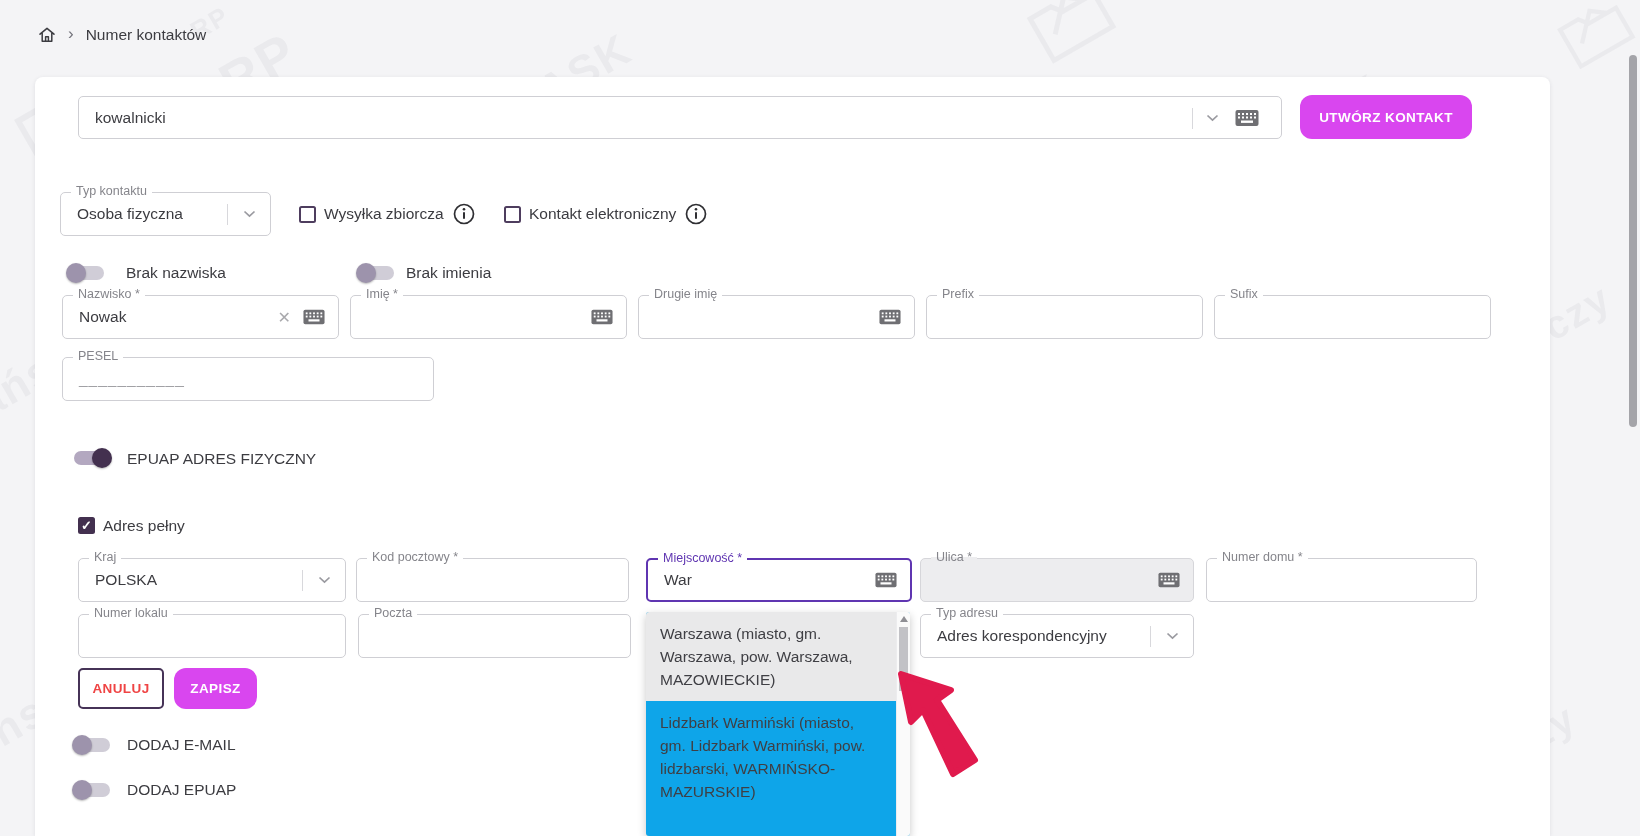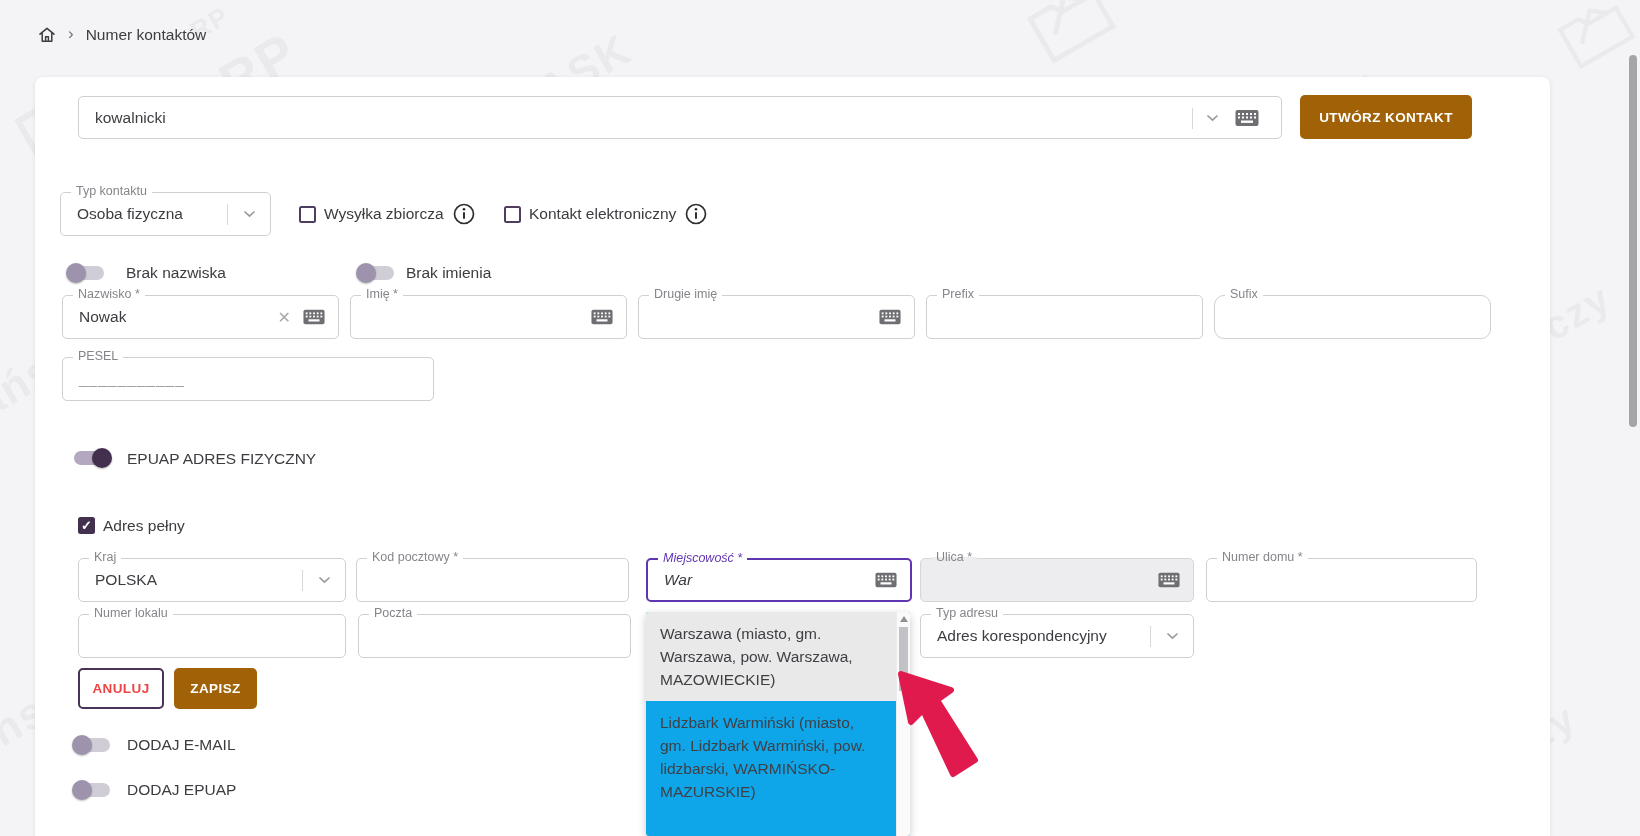--- a/index.html
+++ b/index.html
@@ -38,21 +38,21 @@
   .toggle.on .knob{right:0;background:#43304f;}
   .tog-lbl{position:absolute;font-size:15.5px;color:#3c3c41;white-space:nowrap;}
   
   .check{position:absolute;width:17px;height:17px;box-sizing:border-box;border-radius:2.5px;cursor:pointer;}
   .check.unchecked{border:2px solid #4e3d5e;background:#fff;}
   .check.checked{background:#43304f;color:#fff;font-size:13px;font-weight:700;display:flex;align-items:center;justify-content:center;}
   .cb-lbl{position:absolute;font-size:15.5px;color:#3c3c41;white-space:nowrap;text-align:center;}
   
   .btn{position:absolute;display:flex;align-items:center;justify-content:center;border-radius:5px;
        font-weight:700;letter-spacing:.4px;cursor:pointer;box-sizing:border-box;}
-  .btn-primary{background:#a16207;color:#fff;font-size:13.5px;}
+  .btn-primary{background:#d946ef;color:#fff;font-size:13.5px;border-radius:12px;}
   .btn-outline{background:#fff;border:2px solid #463357;color:#ef4444;font-size:13.5px;}
   
   .dd{position:absolute;left:646px;top:612px;width:264px;height:224px;background:#0ea5e9;
       box-shadow:0 3px 9px rgba(0,0,0,.22);border-radius:3px;overflow:hidden;}
   .dd-item{padding:10px 28px 10px 14px;font-size:15.5px;line-height:23px;color:#3f3f44;cursor:pointer;}
   .dd-item.hl{background:#e9e9ea;}
   .dd-scroll{position:absolute;right:0;top:0;width:13px;height:100%;background:#fafafa;border-left:1px solid #ececee;}
   .dd-up{position:absolute;right:2px;top:4px;width:0;height:0;border-left:4.5px solid transparent;
          border-right:4.5px solid transparent;border-bottom:6px solid #8f8f94;}
   .dd-thumb{position:absolute;right:2px;top:15px;width:9px;height:64px;background:#c2c2c6;cursor:pointer;}
@@ -228,21 +228,21 @@
           <rect x="11" y="7" width="2" height="2"></rect>
           <rect x="15" y="7" width="2" height="2"></rect>
           <rect x="19" y="7" width="2" height="2"></rect>
       <rect x="6" y="11" width="12" height="2.4"></rect>
         </g>
       </svg>
   </div>
   <div class="field" style="left:926px;top:295px;width:277px;">
     <span class="lbl">Prefix</span>
   </div>
-  <div class="field" style="left:1214px;top:295px;width:277px;border-radius:10px;">
+  <div class="field" style="left:1214px;top:295px;width:277px;">
     <span class="lbl">Sufix</span>
   </div>
 
   <div class="field" style="left:62px;top:357px;width:372px;">
     <span class="lbl">PESEL</span>
     <span class="val ph">___________</span>
   </div>
 
   <div class="toggle on" style="left:72px;top:448px;">
       <span class="track"></span>
@@ -257,21 +257,21 @@
     <span class="lbl">Kraj</span>
     <span class="val">POLSKA</span>
     <span class="sel-div"></span>
     <svg class="sel-chev" width="13" height="8" viewBox="0 0 13 8">
       <polyline points="1.5,1.5 6.5,6.2 11.5,1.5" fill="none" stroke="#9a9aa0" stroke-width="1.7"></polyline>
       </svg>
   </div>
   <div class="field" style="left:356px;top:558px;width:273px;">
     <span class="lbl">Kod pocztowy *</span>
   </div>
-  <div class="field focused" style="left:646px;top:558px;width:266px;font-style:italic;">
+  <div class="field focused" style="left:646px;top:558px;width:266px;">
     <span class="lbl">Miejscowość *</span>
     <span class="val">War</span>
     <svg class="kb" width="22" height="16" viewBox="0 0 24 17">
       <rect x="0.5" y="0.5" width="23" height="16" rx="2" fill="#6f6f73"></rect>
       <g fill="#fff">
           <rect x="3" y="3.5" width="2" height="2"></rect>
           <rect x="7" y="3.5" width="2" height="2"></rect>
           <rect x="11" y="3.5" width="2" height="2"></rect>
           <rect x="15" y="3.5" width="2" height="2"></rect>
           <rect x="19" y="3.5" width="2" height="2"></rect>

